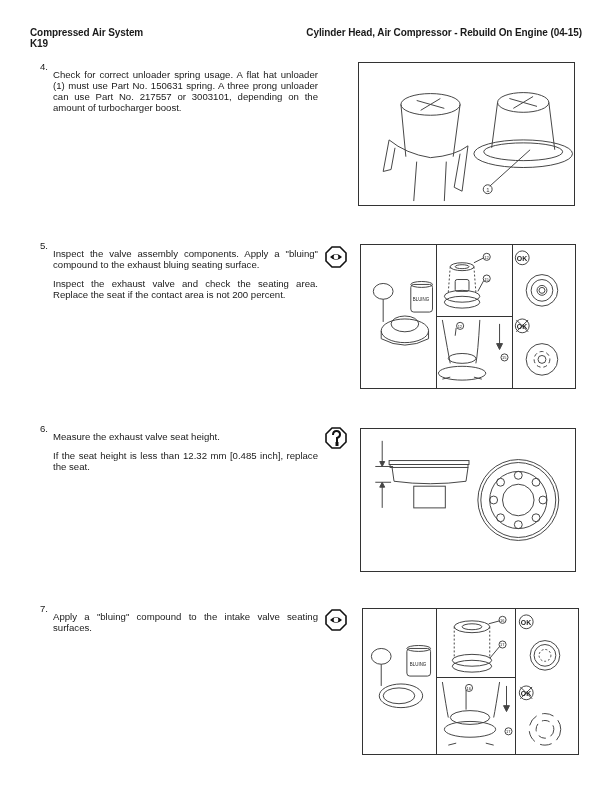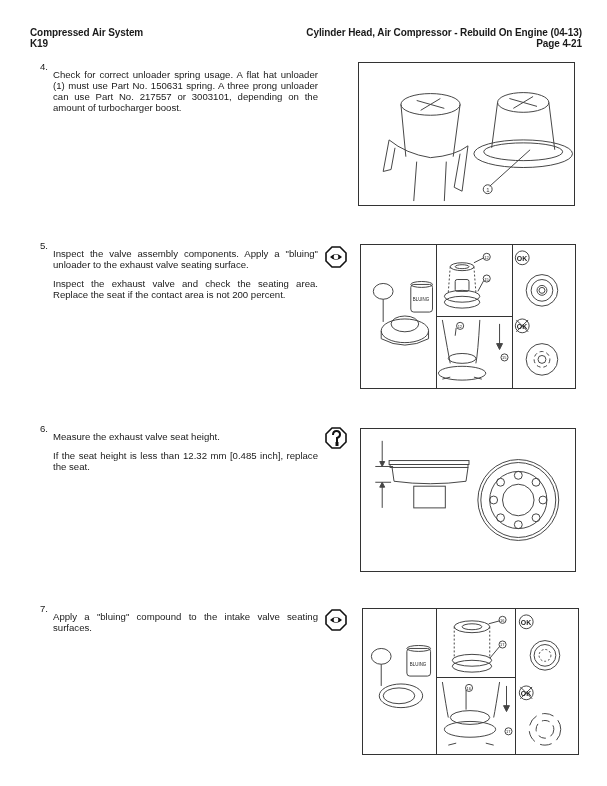--- a/index.html
+++ b/index.html
@@ -16,22 +16,21 @@
   .panel-div{position:absolute;background:#333;}
 </style>
 </head>
 <body>
 
 <div class="hdr hdr-left">
   <div>Compressed Air System</div>
   <div>K19</div>
 </div>
 <div class="hdr hdr-right">
-  <div>Cylinder Head, Air Compressor - Rebuild On Engine (04-13)</div>
-  <div>Page 4-21</div>
+  <div>Cylinder Head, Air Compressor - Rebuild On Engine (04-15)</div>
 </div>
 
 <div class="step" style="top:61px;">
   <span class="num">4.</span>
   <p>Check for correct unloader spring usage. A flat hat unloader (1) must use Part No. 150631 spring. A three prong unloader can use Part No. 217557 or 3003101, depending on the amount of turbocharger boost.</p>
 </div>
 <div class="fig" style="left:358px;top:62px;width:217px;height:144px;">
   <svg viewBox="0 0 217 144">
     <g fill="none" stroke="#444" stroke-width="1">
 
@@ -56,21 +55,21 @@
       <ellipse cx="166" cy="90" rx="40" ry="9"></ellipse>
       <line x1="173" y1="88" x2="132" y2="125"></line>
       <circle cx="130" cy="128" r="4.5"></circle>
     </g>
     <text x="128.5" y="130.5" font-size="6" fill="#333" font-family="Liberation Sans, sans-serif">1</text>
   </svg>
 </div>
 
 <div class="step" style="top:240px;">
   <span class="num">5.</span>
-  <p>Inspect the valve assembly components. Apply a "bluing" unloader to the exhaust valve seating surface.</p>
+  <p>Inspect the valve assembly components. Apply a "bluing" compound to the exhaust bluing seating surface.</p>
   <p>Inspect the exhaust valve and check the seating area. Replace the seat if the contact area is not 200 percent.</p>
 </div>
 <svg class="sym" style="left:325px;top:246px;" viewBox="0 0 22 22">
   <polygon points="7,1 15,1 21,7 21,15 15,21 7,21 1,15 1,7" fill="#fff" stroke="#111" stroke-width="1.6"></polygon>
   <path d="M5 11 Q11 5 17 11 Q11 17 5 11Z" fill="#111"></path>
   <circle cx="11" cy="11" r="2.4" fill="#fff"></circle>
 </svg>
 <div class="fig" style="left:360px;top:244px;width:216px;height:145px;">
   <div class="panel-div" style="left:75px;top:0;width:1.3px;height:100%;"></div>
   <div class="panel-div" style="left:151px;top:0;width:1.3px;height:100%;"></div>

